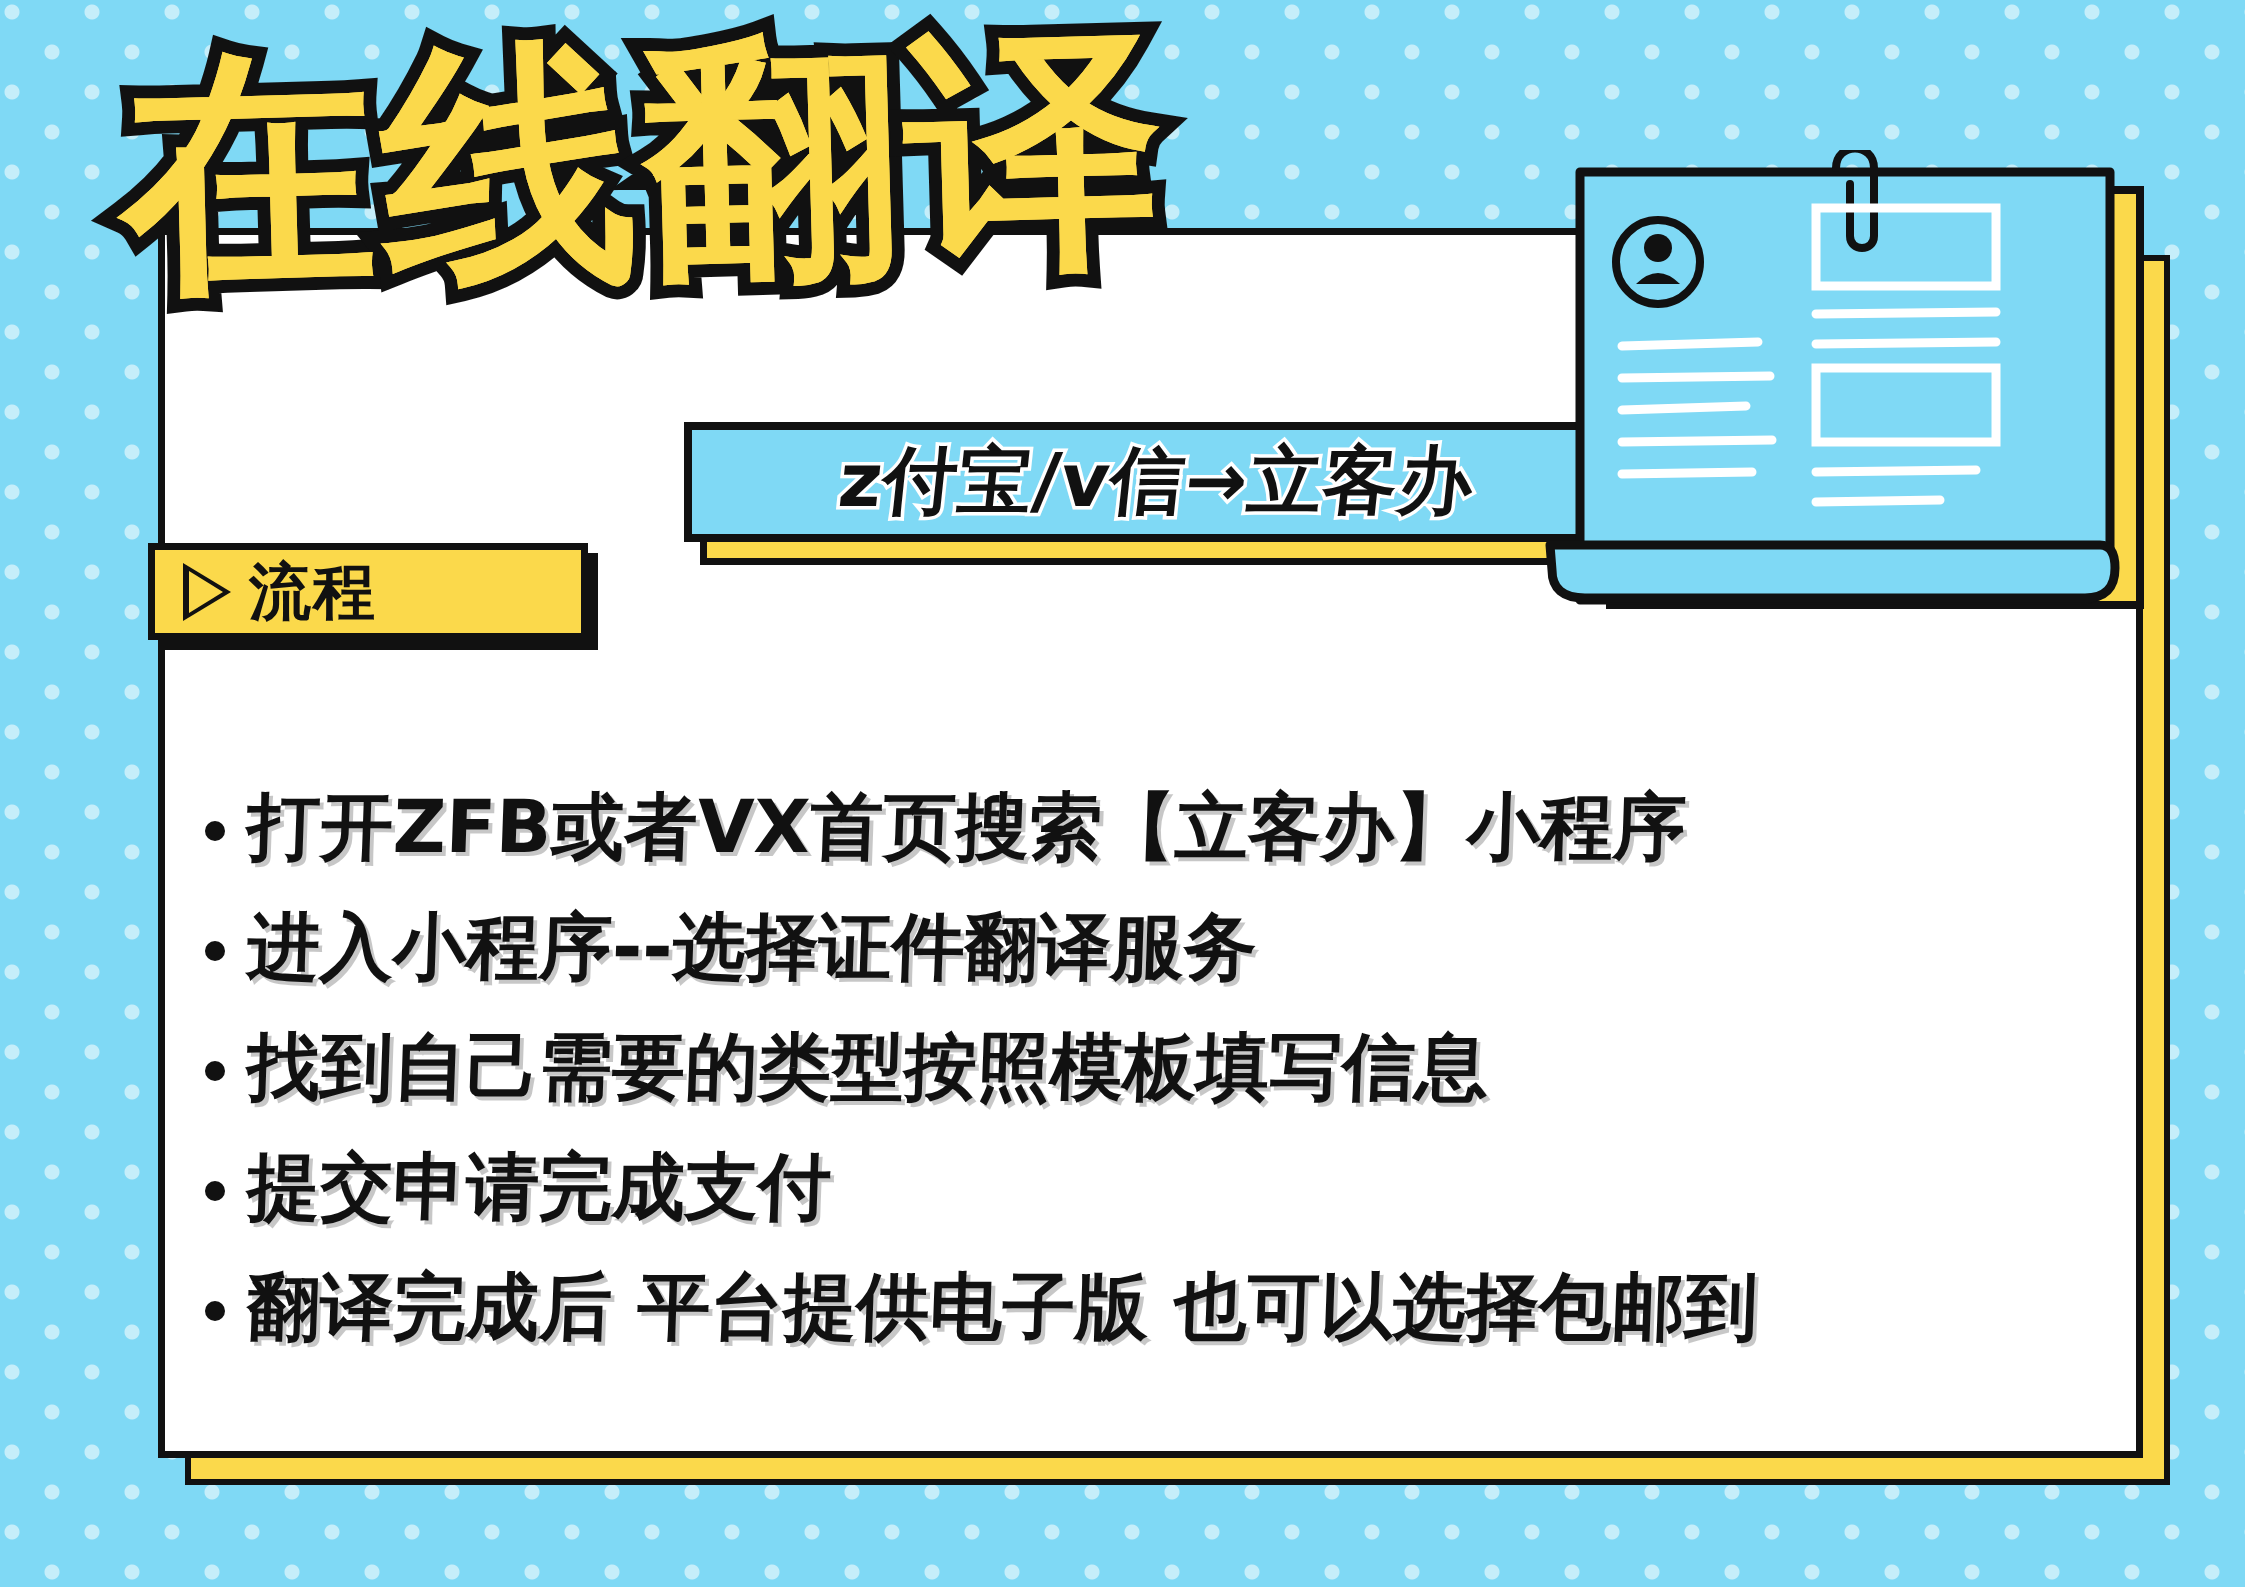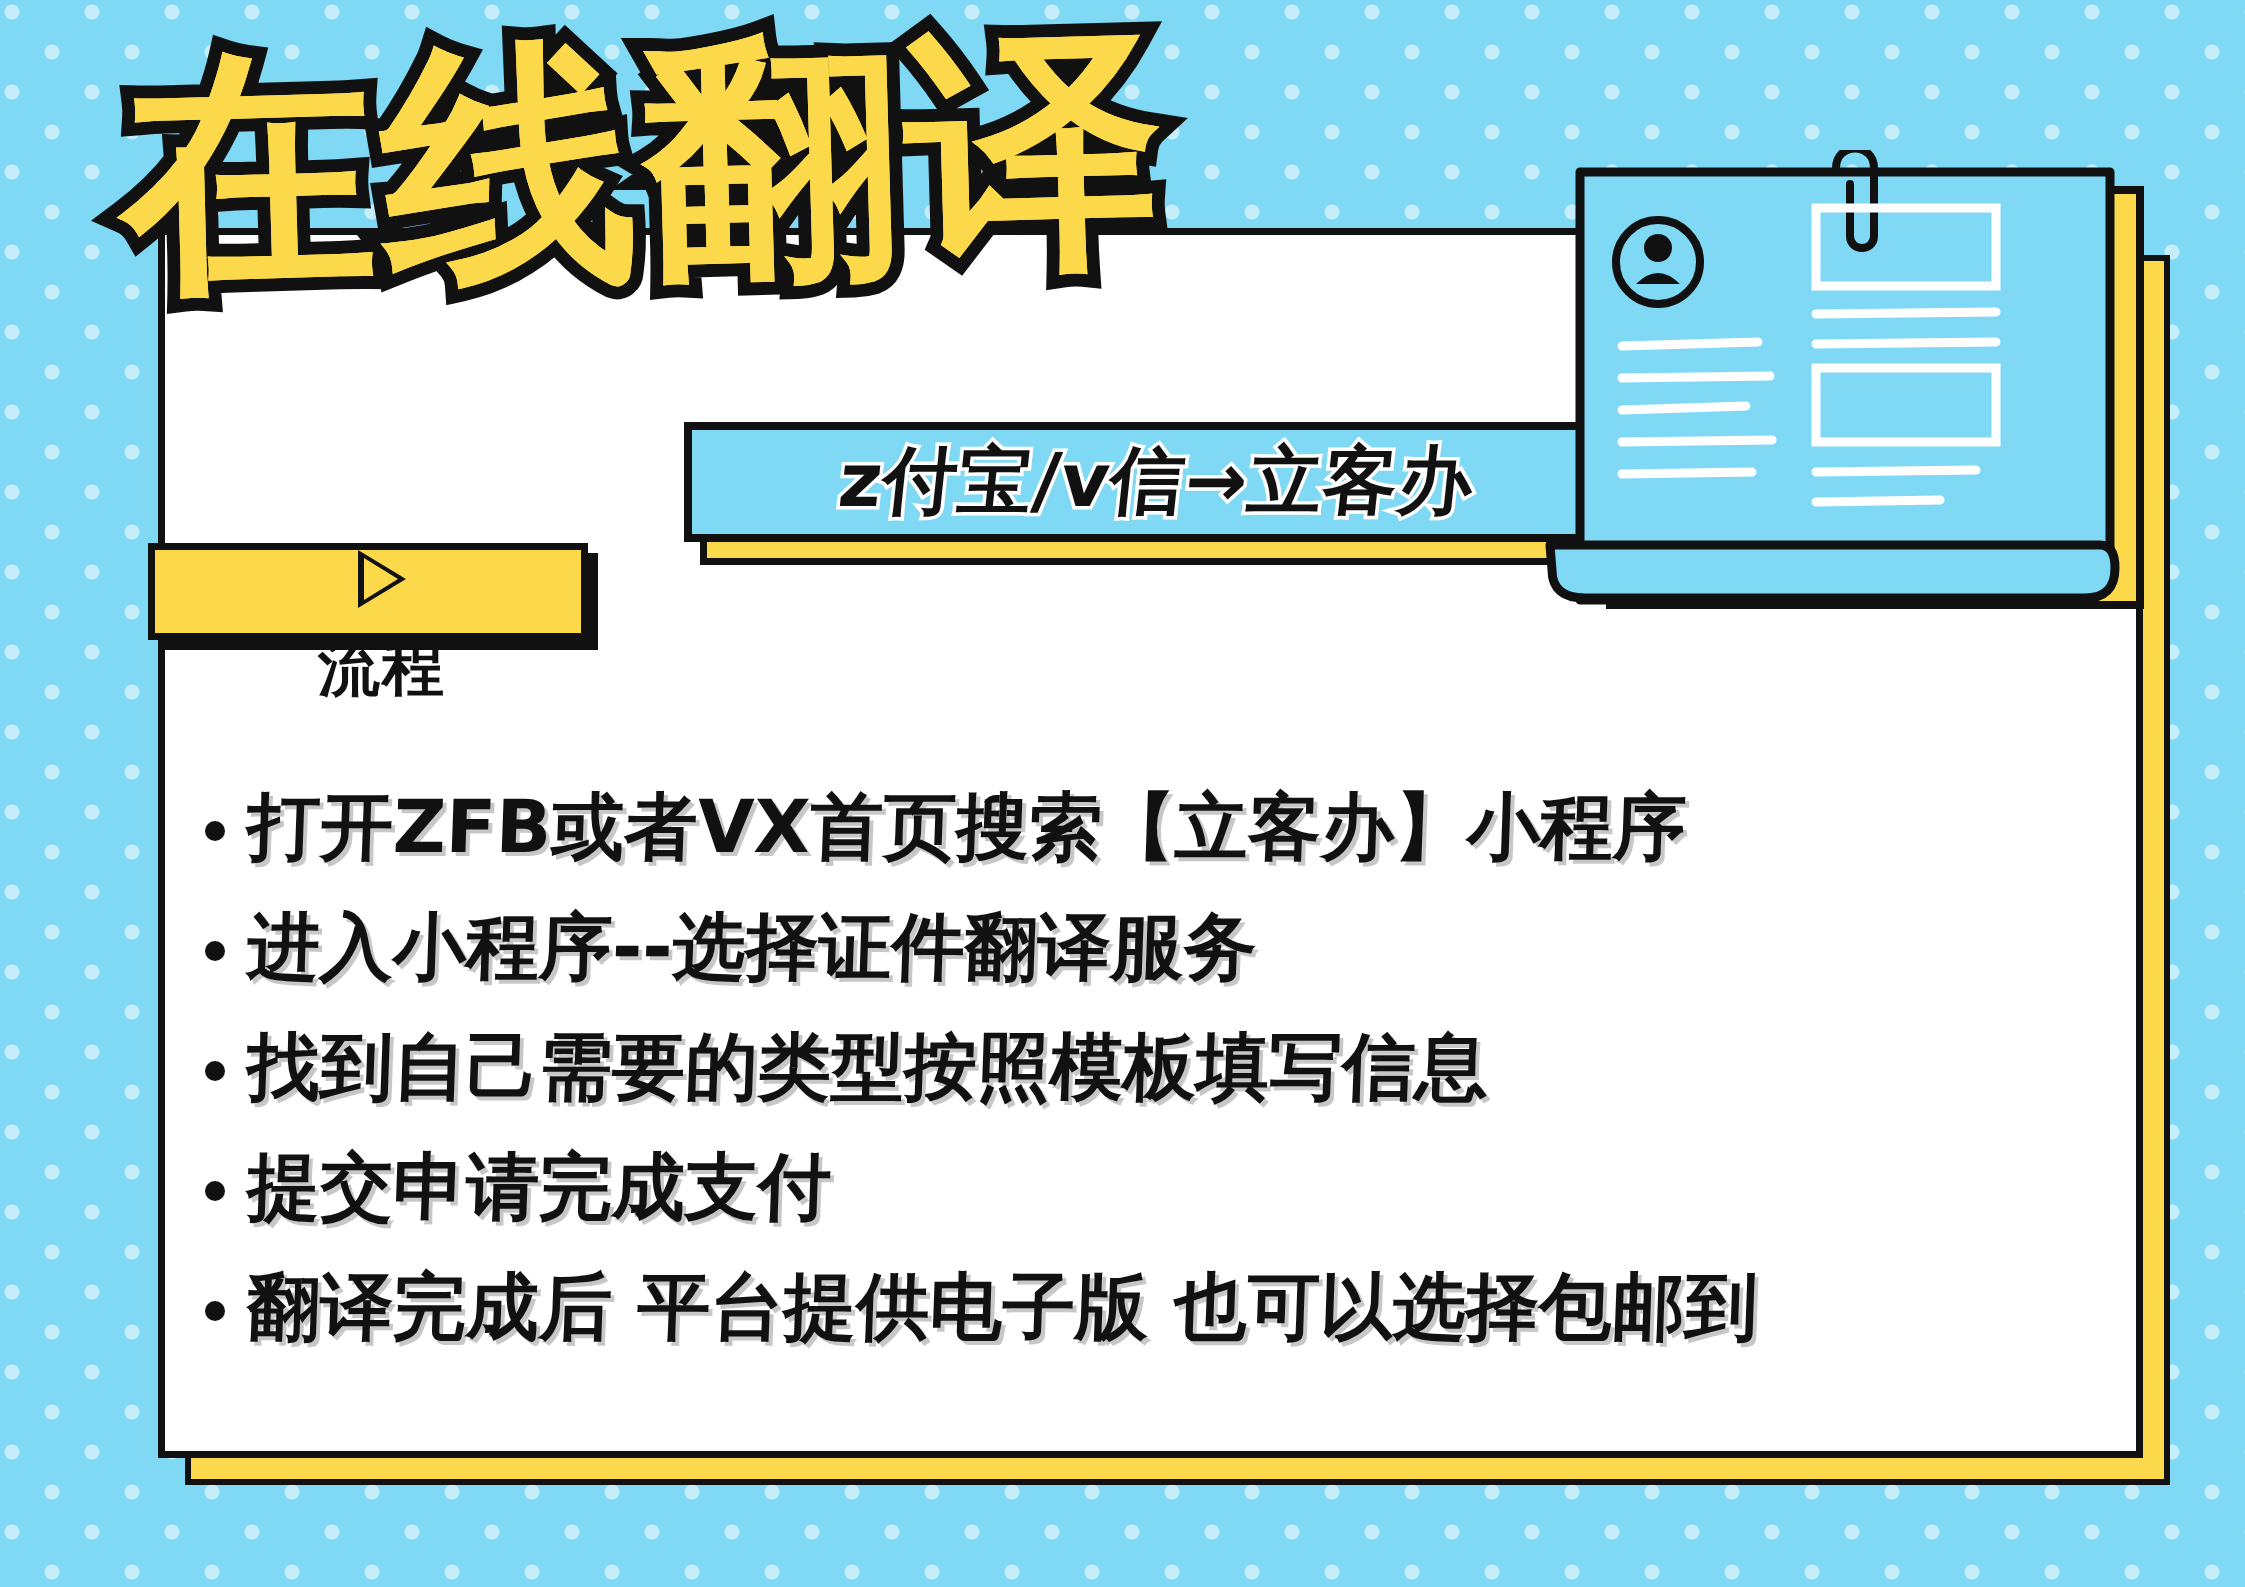--- a/index.html
+++ b/index.html
@@ -99,21 +99,20 @@
     width: 440px;
     height: 97px;
     background: #FBD94B;
     border: 7px solid #111;
     box-sizing: border-box;
     display: flex;
     align-items: center;
     gap: 18px;
     padding-left: 28px;
     z-index: 36;
-    flex-direction: column;
   }
   #flow-triangle {
     width: 0; height: 0;
     border-left: 48px solid #111;
     border-top: 29px solid transparent;
     border-bottom: 29px solid transparent;
     position: relative;
   }
   #flow-triangle::after {
     content: "";

